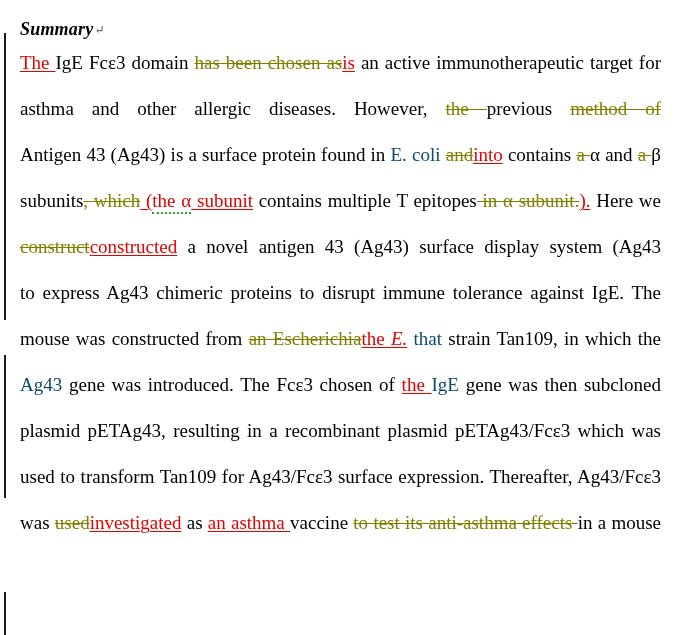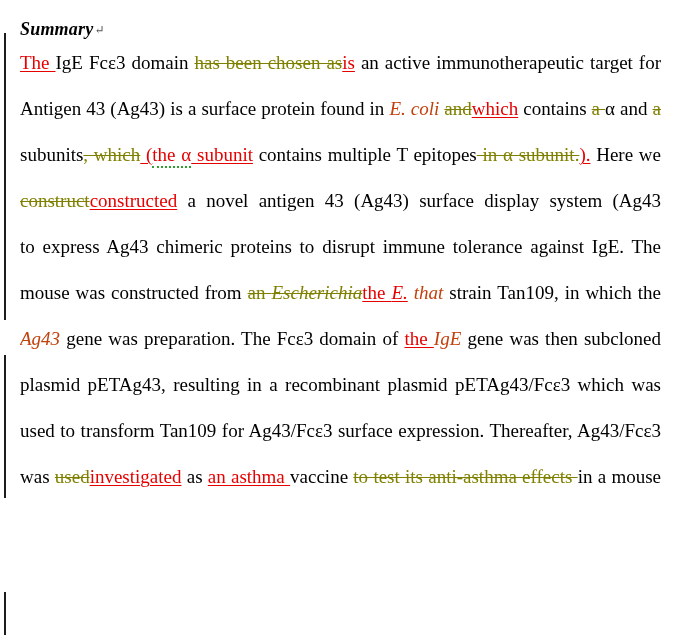--- a/index.html
+++ b/index.html
@@ -28,23 +28,23 @@
   .line {
     height: 46px; line-height: 46px;
     font-size: 19px; color: #000;
     text-align: justify;
     text-align-last: justify;
     white-space: normal;
     overflow: hidden;
   }
 
   .seg-n    { color: #000; }
-  .seg-i    { color: #c2410c; font-style: italic; }
+  .seg-i    { color: #0c4a6e; }
   .seg-del  { color: var(--del, #808000); text-decoration: line-through; text-decoration-thickness: 1.4px; }
-  .seg-deli { color: var(--del, #808000); text-decoration: line-through; text-decoration-thickness: 1.4px; font-style: italic; }
+  .seg-deli { color: var(--del, #808000); text-decoration: line-through; text-decoration-thickness: 1.4px; }
   .seg-ins  { color: var(--ins, #e60000); text-decoration: underline; text-decoration-thickness: 1.4px; text-underline-offset: 2px; }
   .seg-insi { color: var(--ins, #e60000); text-decoration: underline; text-decoration-thickness: 1.4px; text-underline-offset: 2px; font-style: italic; }
   .seg-insg { color: var(--ins, #e60000); text-decoration-thickness: 1.4px; text-underline-offset: 2px;
               border-bottom: 2px dotted var(--grammar, #2f9e2f); padding-bottom: 1px; }
 
   .bars-layer { position: absolute; top: 0; left: 0; width: 10px; height: 635px; }
   .change-bar { position: absolute; left: 4px; width: 2px; background: #1c1c1c; }
 </style>
 </head>
 <body>
@@ -53,23 +53,24 @@
   <div class="bars-layer">
       <div class="change-bar" style="top: 33px; height: 287px; background: rgb(28, 28, 28);"></div>
       <div class="change-bar" style="top: 355px; height: 143px; background: rgb(28, 28, 28);"></div>
       <div class="change-bar" style="top: 592px; height: 43px; background: rgb(28, 28, 28);"></div>
     </div>
 
   <h1 class="heading"><span>Summary</span><span class="pmark">↵</span></h1>
 
   <div class="content">
       <div class="line"><span class="seg-ins">The </span><span class="seg-n">IgE Fcε3 domain </span><span class="seg-del">has been chosen as</span><span class="seg-ins">is</span><span class="seg-n"> an active immunotherapeutic target for</span></div>
-      <div class="line"><span class="seg-n">Antigen 43 (Ag43) is a surface protein found in </span><span class="seg-i">E. coli</span><span class="seg-n"> </span><span class="seg-del">and</span><span class="seg-ins">which</span><span class="seg-n"> contains </span><span class="seg-del">a </span><span class="seg-n">α and </span><span class="seg-del">a </span><span class="seg-n">β</span></div>
+      <div class="line"><span class="seg-n">asthma and other allergic diseases. However, </span><span class="seg-del">the </span><span class="seg-n">previous </span><span class="seg-del">method of</span></div>
+      <div class="line"><span class="seg-n">Antigen 43 (Ag43) is a surface protein found in </span><span class="seg-i">E. coli</span><span class="seg-n"> </span><span class="seg-del">and</span><span class="seg-ins">into</span><span class="seg-n"> contains </span><span class="seg-del">a </span><span class="seg-n">α and </span><span class="seg-del">a </span><span class="seg-n">β</span></div>
       <div class="line"><span class="seg-n">subunits</span><span class="seg-del">, which</span><span class="seg-ins"> (</span><span class="seg-insg">the α</span><span class="seg-ins"> subunit</span><span class="seg-n"> contains multiple T epitopes</span><span class="seg-del"> in α subunit.</span><span class="seg-ins">).</span><span class="seg-n"> Here we</span></div>
       <div class="line"><span class="seg-del">construct</span><span class="seg-ins">constructed</span><span class="seg-n"> a novel antigen 43 (Ag43) surface display system (Ag43 system)</span></div>
       <div class="line"><span class="seg-n">to express Ag43 chimeric proteins to disrupt immune tolerance against IgE. The Ag43</span></div>
       <div class="line"><span class="seg-n">mouse was constructed from </span><span class="seg-del">an </span><span class="seg-deli">Escherichia</span><span class="seg-ins">the </span><span class="seg-insi">E.</span><span class="seg-n"> </span><span class="seg-i">that</span><span class="seg-n"> strain Tan109, in which the</span></div>
-      <div class="line"><span class="seg-i">Ag43</span><span class="seg-n"> gene was preparation. The Fcε3 domain of </span><span class="seg-ins">the </span><span class="seg-i">IgE</span><span class="seg-n"> gene was then subcloned into</span></div>
+      <div class="line"><span class="seg-i">Ag43</span><span class="seg-n"> gene was introduced. The Fcε3 chosen of </span><span class="seg-ins">the </span><span class="seg-i">IgE</span><span class="seg-n"> gene was then subcloned into</span></div>
       <div class="line"><span class="seg-n">plasmid pETAg43, resulting in a recombinant plasmid pETAg43/Fcε3 which was</span></div>
       <div class="line"><span class="seg-n">used to transform Tan109 for Ag43/Fcε3 surface expression. Thereafter, Ag43/Fcε3</span></div>
       <div class="line"><span class="seg-n">was </span><span class="seg-del">used</span><span class="seg-ins">investigated</span><span class="seg-n"> as </span><span class="seg-ins">an asthma </span><span class="seg-n">vaccine </span><span class="seg-del">to test its anti-asthma effects </span><span class="seg-n">in a mouse</span></div>
     </div>
 </div>
 
 </body></html>

